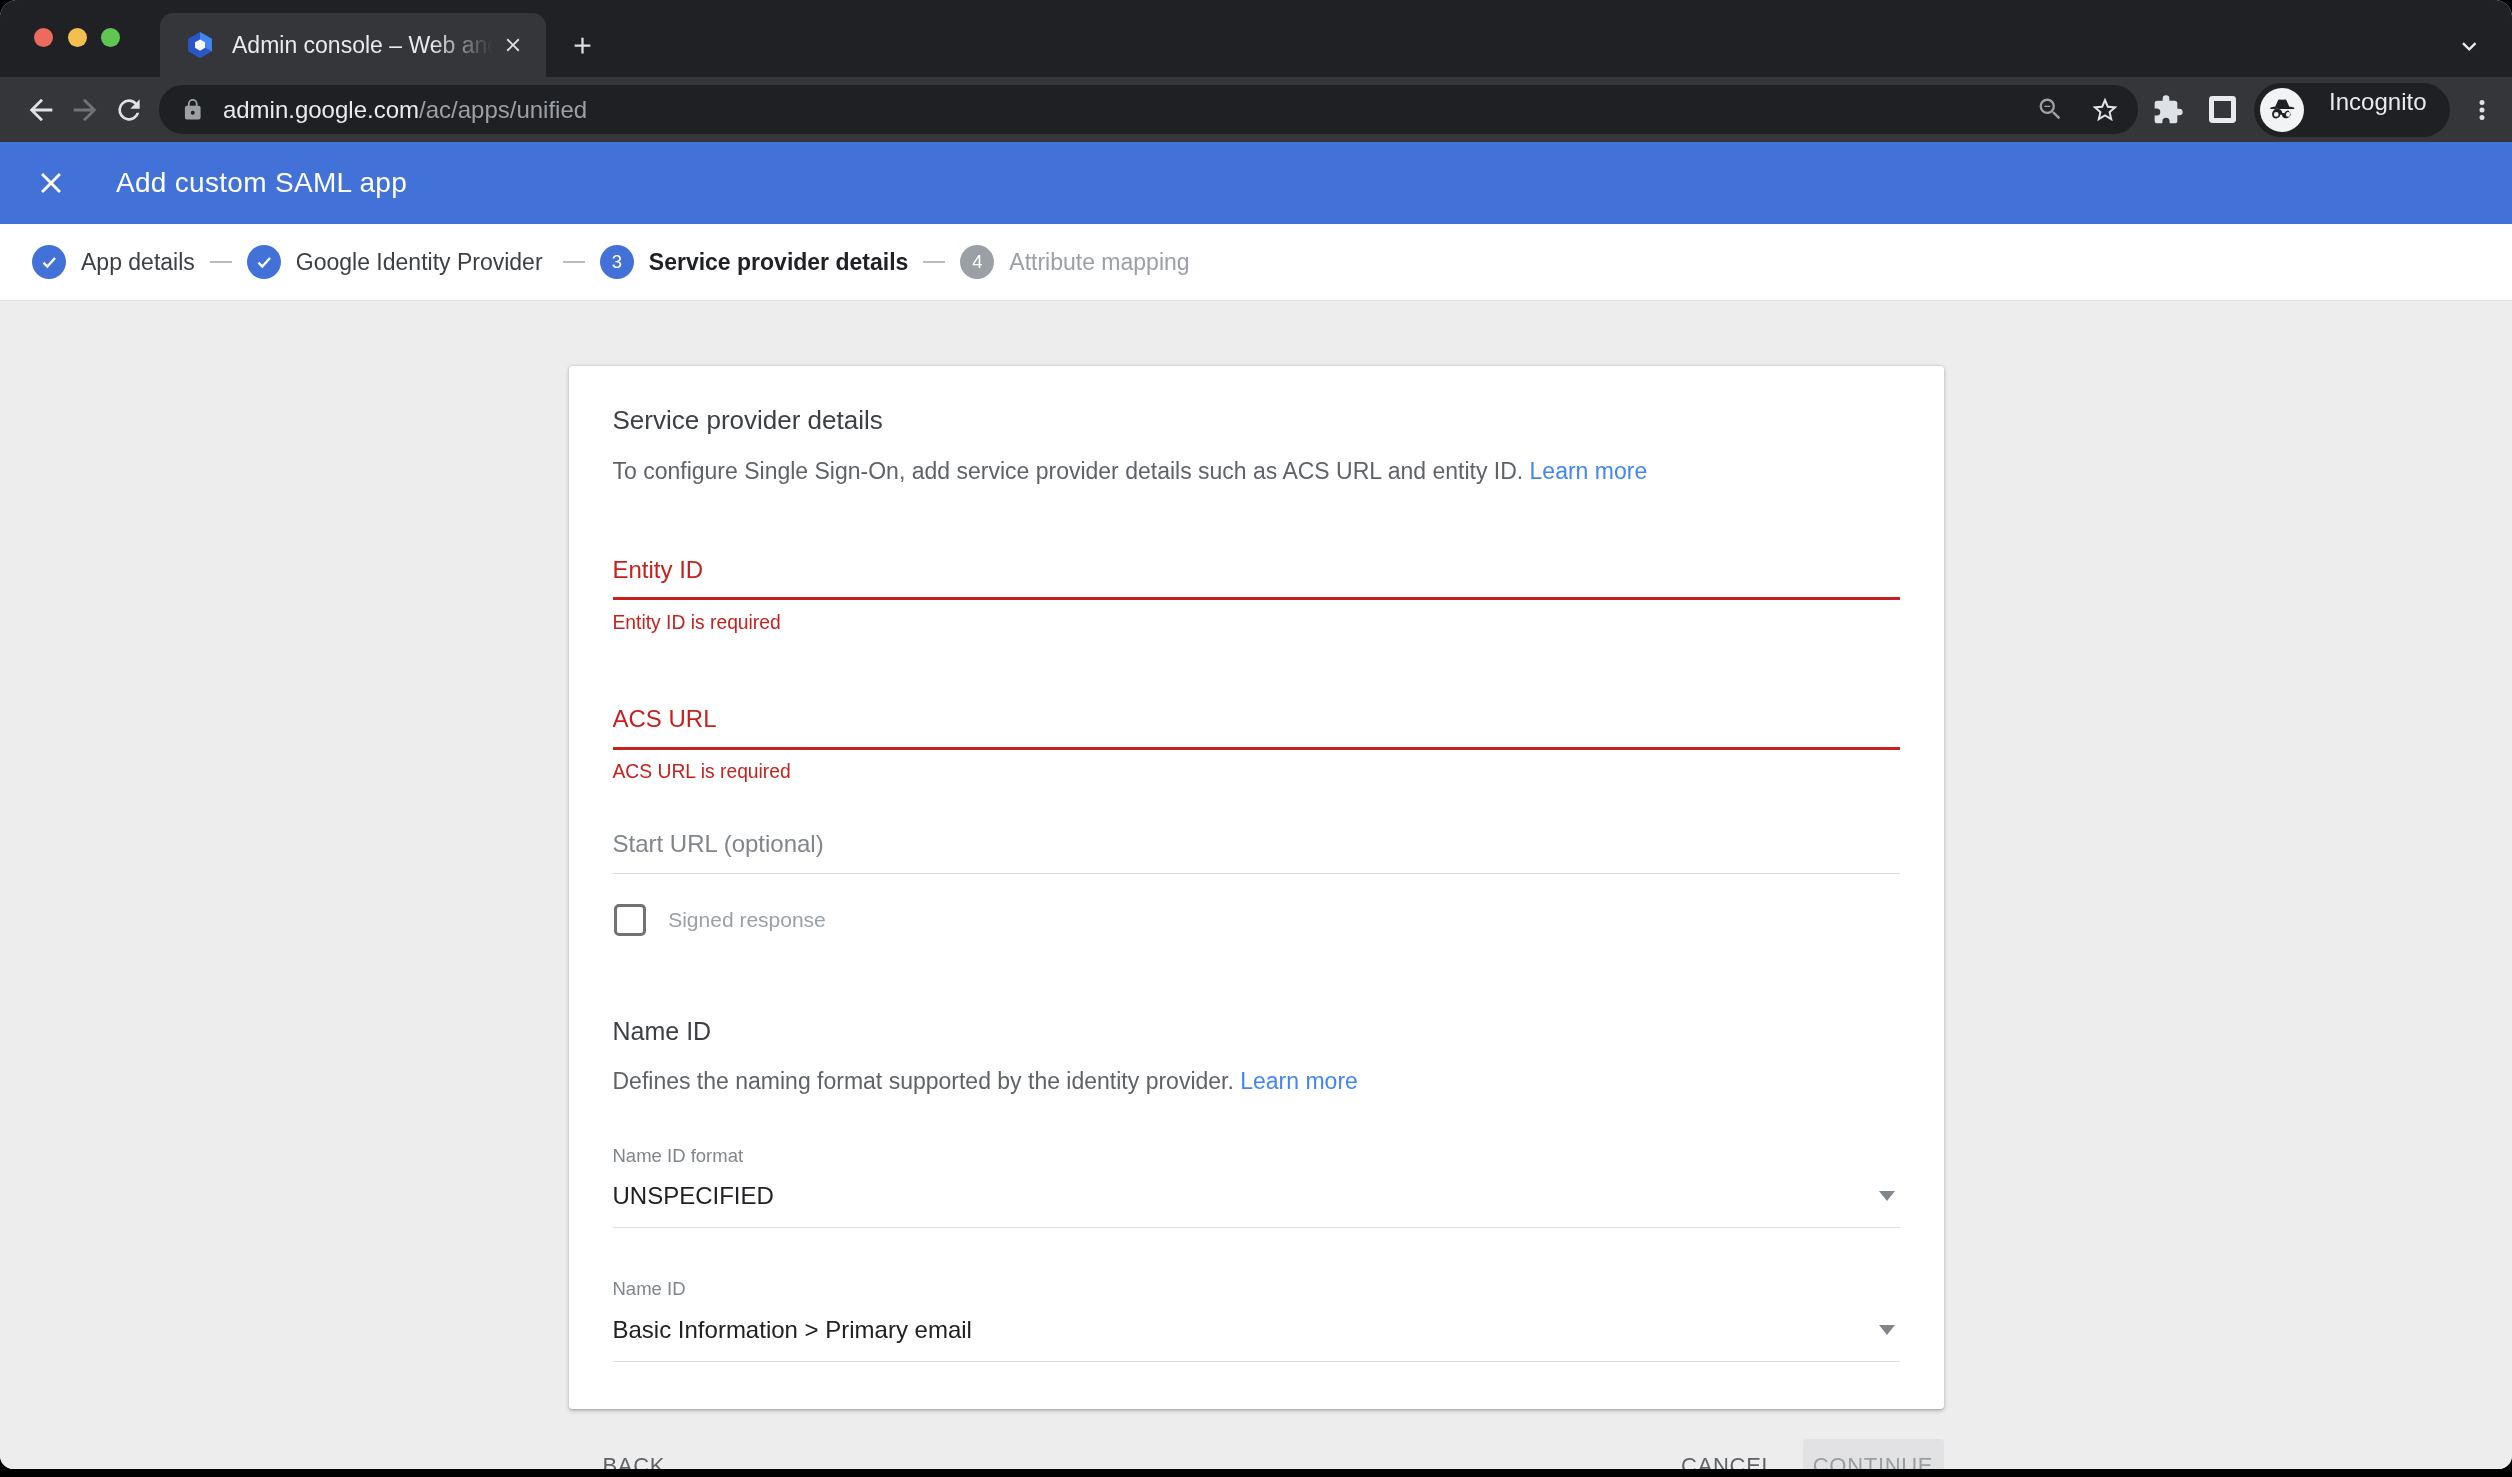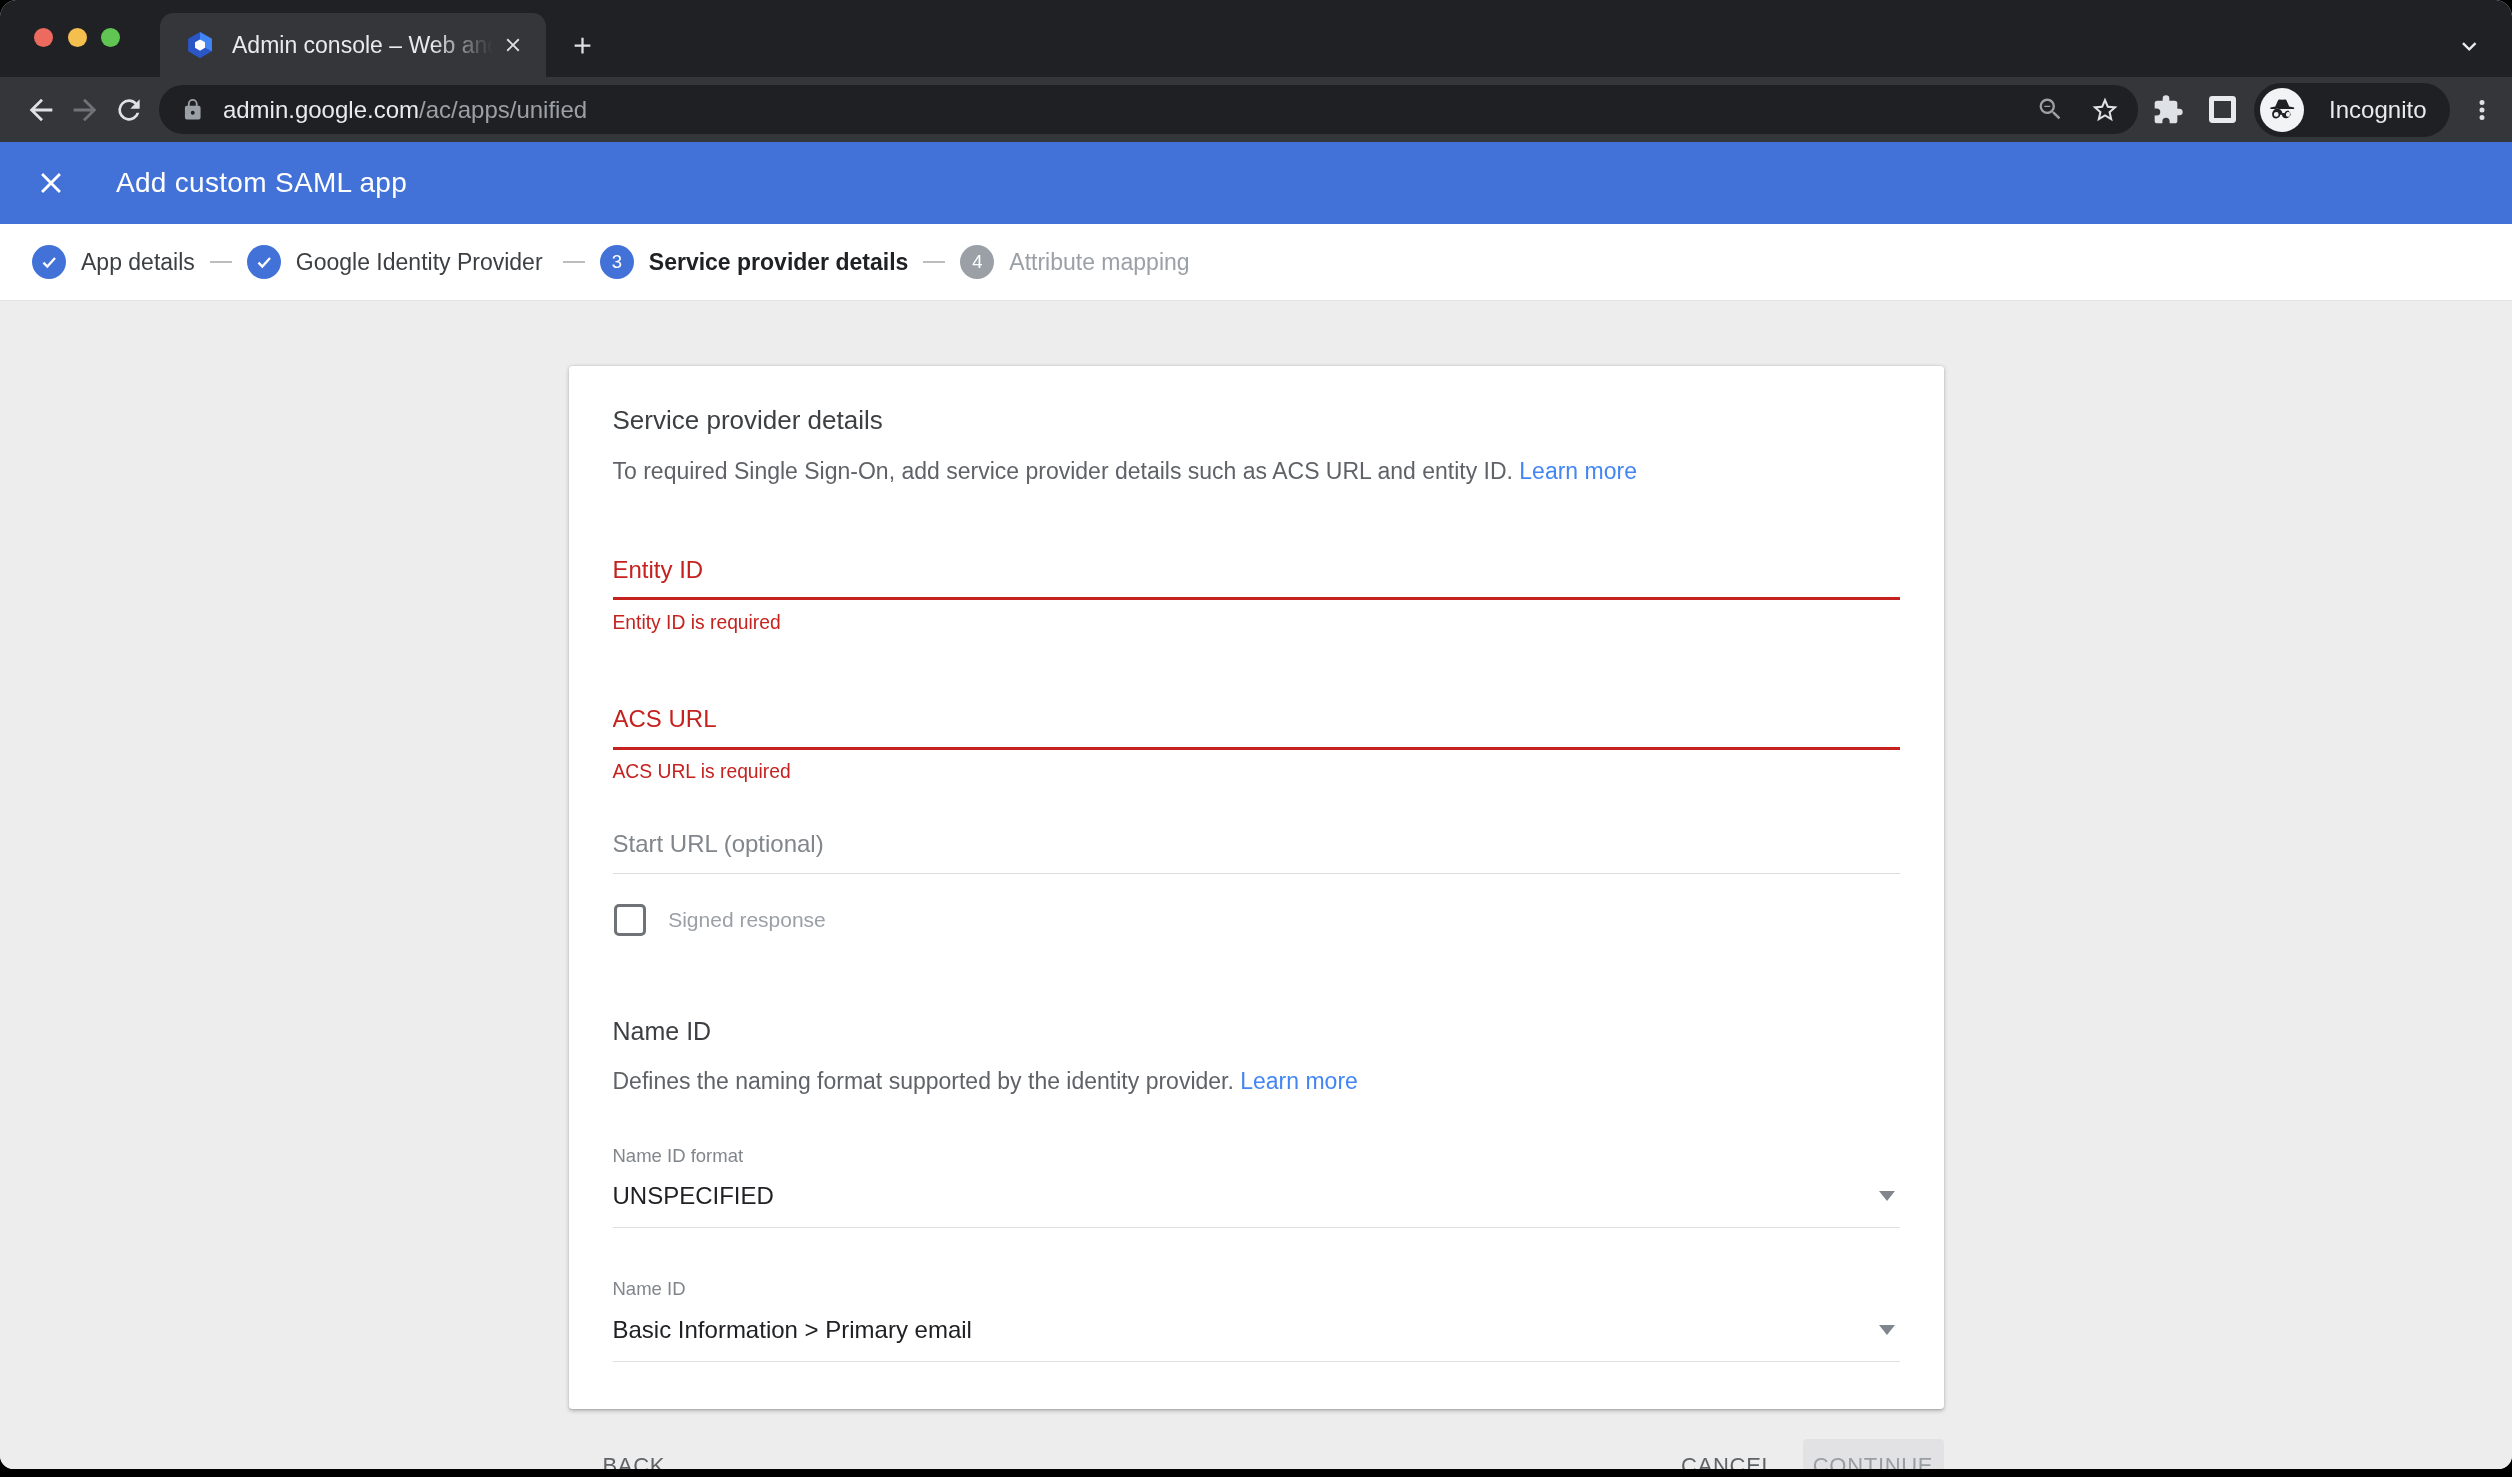--- a/index.html
+++ b/index.html
@@ -29,21 +29,21 @@
   .navbtn { width:44px; height:44px; display:flex; align-items:center; justify-content:center; flex-shrink:0; }
   .icon-white { color:#dee1e5; } .icon-dim { color:#6f7377; } .icon-gray { color:#9aa0a6; }
   .omnibox { flex:1; height:49px; background:#1f2023; border-radius:24px; margin:0 13.4px 0 8.4px;
              display:flex; align-items:center; padding:0 18.5px 0 22px; }
   .omnibox .lock { flex-shrink:0; }
   .url { margin-left:18.5px; font-size:24px; flex:1; white-space:nowrap; overflow:hidden; }
   .url .domain { color:#e8eaed; } .url .path { color:#9aa0a6; }
   .omni-right { display:flex; align-items:center; gap:25px; }
   .ext-cluster { display:flex; align-items:center; gap:25px; margin-right:18.5px; }
   .sidepanel-sq { width:27px; height:27px; border:5px solid #e8eaed; border-radius:3.4px; }
-  .incog-pill { height:54px; background:#1f2023; border-radius:27px; display:flex; align-items:center;
+  .incog-pill { height:54px; background:#1f2023; border-radius:27px; display:flex; align-items:flex-start;
                 padding:5px 23.5px 5px 5.9px; gap:25px; }
   .incog-circle { width:44px; height:44px; border-radius:50%; background:#f1f3f4; display:flex; align-items:center; justify-content:center; }
   .incog-label { color:#e8eaed; font-size:24px; font-weight:500; }
   .menu-dots { margin-left:17px; }
 
   
   .appbar { height:82px; background:#4272d8; display:flex; align-items:center; padding:0 32px; flex-shrink:0; }
   .appbar-close { width:37px; height:37px; display:flex; align-items:center; justify-content:center; color:#fff; }
   .appbar-title { color:#fff; font-size:28px; margin-left:47px; letter-spacing:0.3px; }
 
@@ -239,21 +239,21 @@
     <span class="step-dash"></span>
     <div class="step upcoming">
       <span class="step-circle upcoming">4</span>
       <span class="step-label">Attribute mapping</span>
     </div>
   </div>
 
   <div class="main">
     <div class="card">
       <h1>Service provider details</h1>
-      <p class="desc"><span>To required Single Sign-On, add service provider details such as ACS URL and entity ID.</span> <a class="learn-more" href="#">Learn more</a></p>
+      <p class="desc"><span>To configure Single Sign-On, add service provider details such as ACS URL and entity ID.</span> <a class="learn-more" href="#">Learn more</a></p>
 
       <div class="field tight">
         <input class="err" type="text" placeholder="Entity ID" style="">
         <div class="field-error">Entity ID is required</div>
       </div>
 
       <div class="field">
         <input class="err" type="text" placeholder="ACS URL" style="">
         <div class="field-error">ACS URL is required</div>
       </div>

